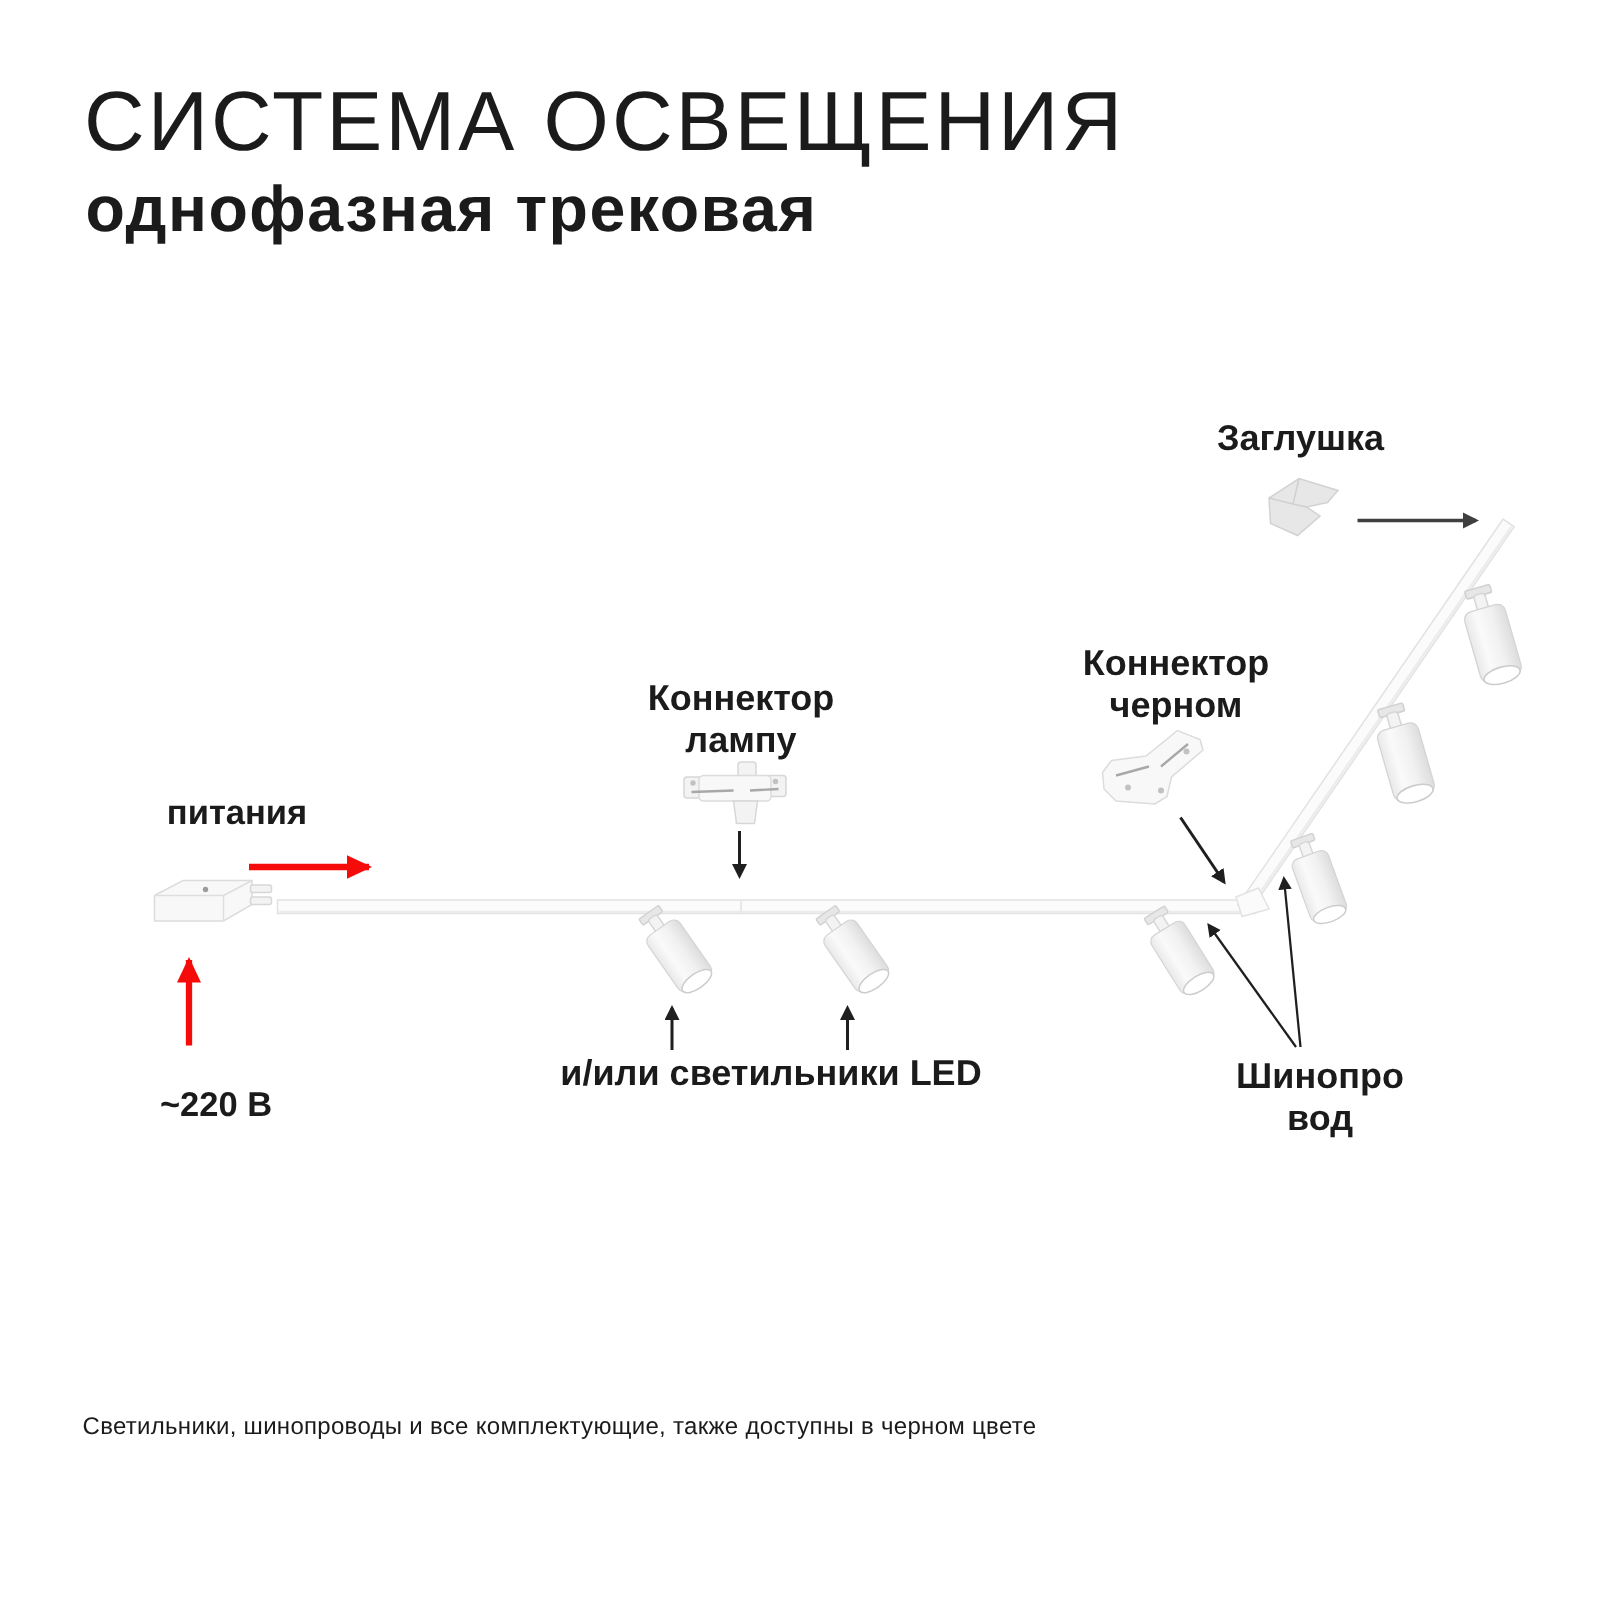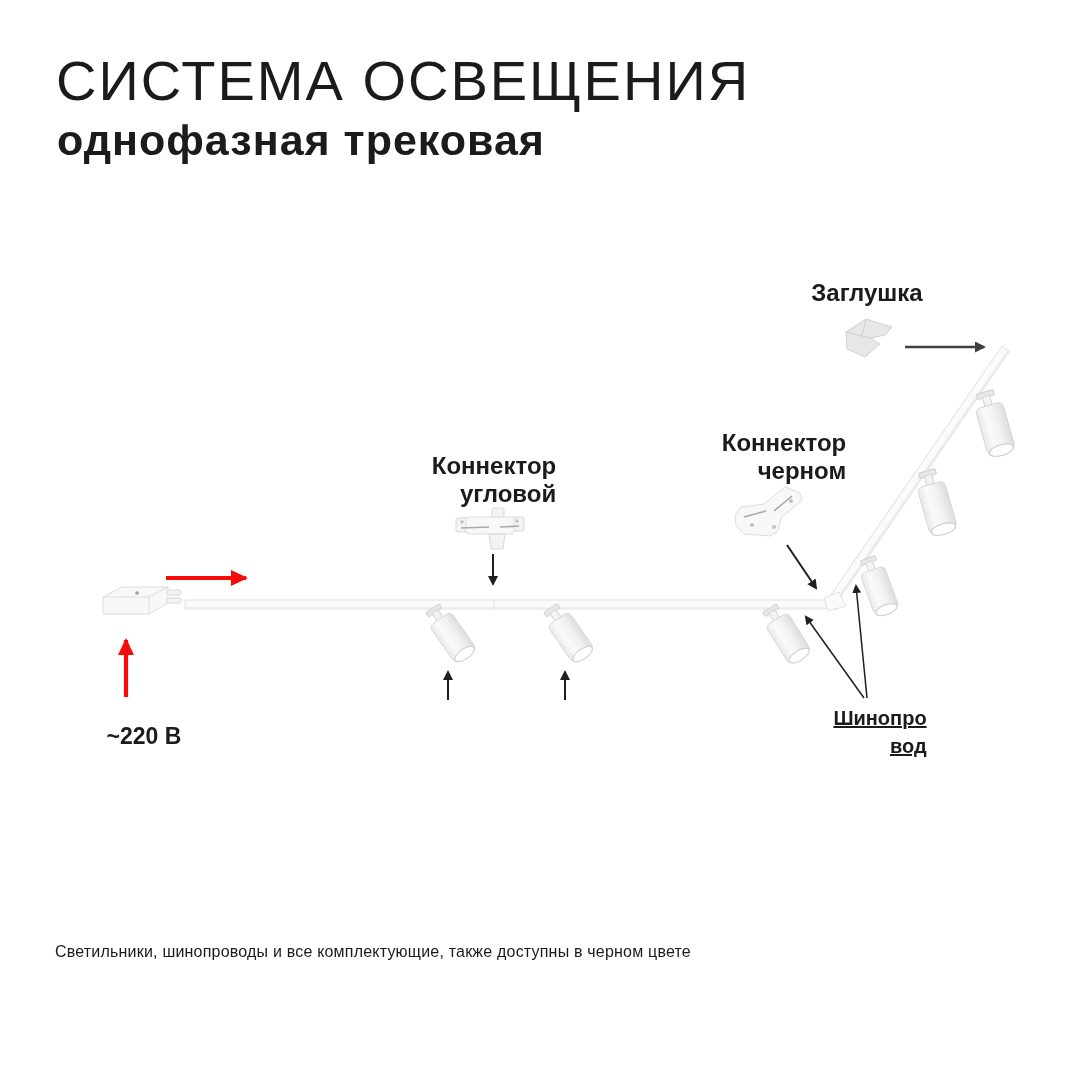--- a/index.html
+++ b/index.html
@@ -12,31 +12,31 @@
   .abs{position:absolute;}
   .title{
     left:56px;top:48px;font-size:56px;font-weight:normal;letter-spacing:2px;
     white-space:nowrap;color:var(--text,#1b1b1b);
   }
   .subtitle{
     left:57px;top:116px;font-size:43px;font-weight:bold;letter-spacing:1px;
     white-space:nowrap;color:var(--text,#1b1b1b);
   }
   .lbl{
-    position:absolute;font-weight:bold;text-align:right;color:var(--text,#1b1b1b);
+    position:absolute;font-weight:bold;text-align:center;color:var(--text,#1b1b1b);
     transform:translateX(-50%);white-space:nowrap;
   }
   .lbl .ln{display:block;}
   .lbl-endcap{left:867px;top:279px;font-size:24px;line-height:28px;}
   .lbl-straight{left:494px;top:452px;font-size:24px;line-height:28px;}
   .lbl-corner{left:784px;top:429px;font-size:24px;line-height:28px;}
   .lbl-power{left:158px;top:528px;font-size:23px;line-height:26px;}
   .lbl-voltage{left:144px;top:699px;font-size:23px;line-height:26px;margin-top:24px;}
   .lbl-lights{left:514px;top:702px;font-size:24px;line-height:28px;}
-  .lbl-track{left:880px;top:704px;font-size:20px;line-height:28px;text-decoration:underline;}
+  .lbl-track{left:880px;top:704px;font-size:24px;line-height:28px;}
   .footer-note{
     left:55px;top:943px;font-size:16px;font-weight:normal;letter-spacing:0.2px;
     white-space:nowrap;color:var(--text,#1b1b1b);
   }
   svg{position:absolute;left:0;top:0;}
   .track{fill:#fbfbfb;stroke:#e2e2e2;stroke-width:1;}
   .track-shade{stroke:#ececec;stroke-width:1.6;}
   .seam{stroke:#e6e6e6;stroke-width:1.2;}
   .part{fill:#f3f3f3;stroke:#d7d7d7;stroke-width:1;}
   .part-light{fill:#f8f8f8;stroke:#dcdcdc;stroke-width:1;}
@@ -147,34 +147,36 @@
   <line class="arrow-thin" x1="867" y1="698" x2="856" y2="586" marker-end="url(#mThin)"></line>
 </svg>
 
 <div class="abs title">СИСТЕМА ОСВЕЩЕНИЯ</div>
 <div class="abs subtitle">однофазная трековая</div>
 
 <div class="lbl lbl-endcap">Заглушка</div>
 
 <div class="lbl lbl-straight">
   <span class="ln">Коннектор</span>
-  <span class="ln">угловой</span>
+  <span class="ln">лампу</span>
 </div>
 
 <div class="lbl lbl-corner">
   <span class="ln">Коннектор</span>
   <span class="ln">черном</span>
 </div>
 
 <div class="lbl lbl-power">
+  <span class="ln">питания</span>
 </div>
 
 <div class="lbl lbl-voltage">~220 В</div>
 
 <div class="lbl lbl-lights">
+  <span class="ln">и/или светильники LED</span>
 </div>
 
 <div class="lbl lbl-track">
   <span class="ln">Шинопро</span>
   <span class="ln">вод</span>
 </div>
 
 <div class="abs footer-note">Светильники, шинопроводы и все комплектующие, также доступны в черном цвете</div>
 
 </body></html>

